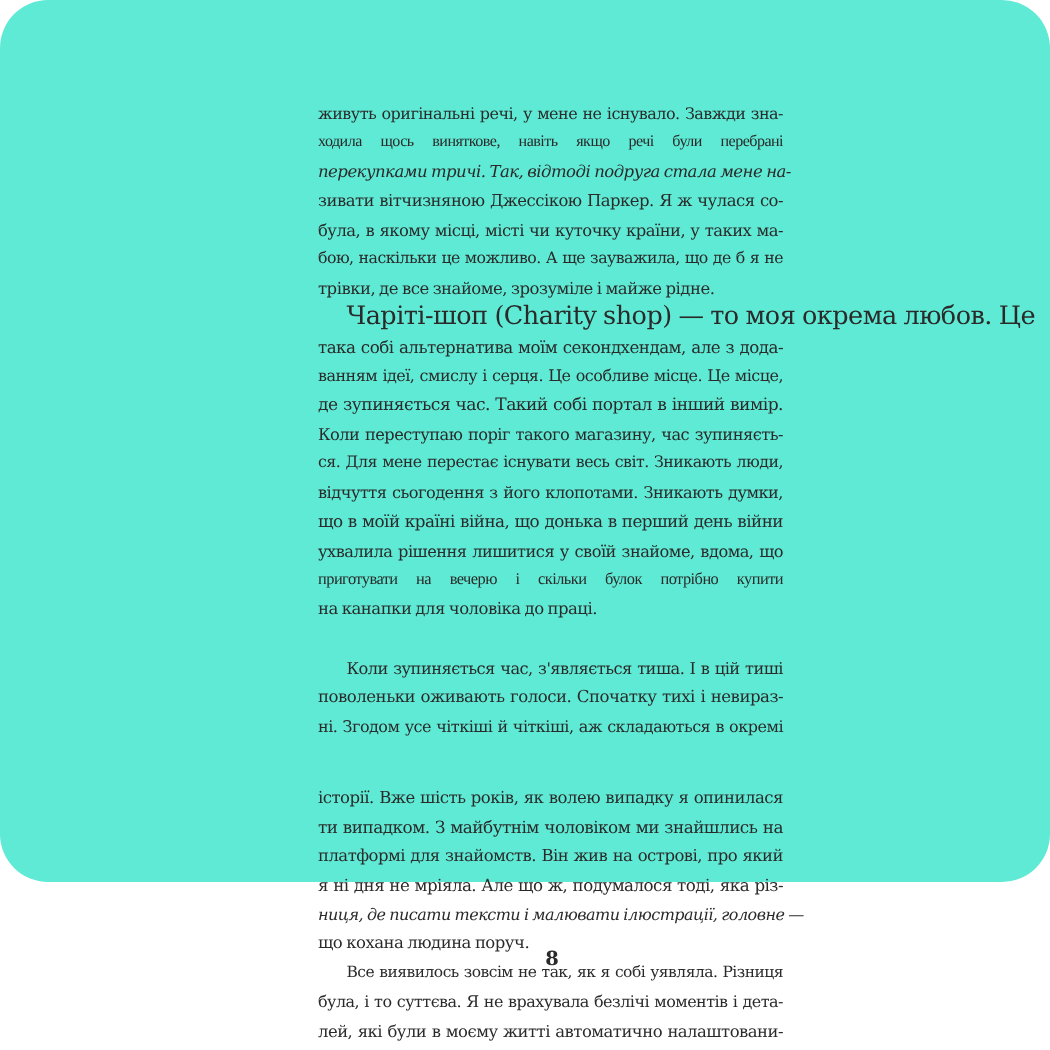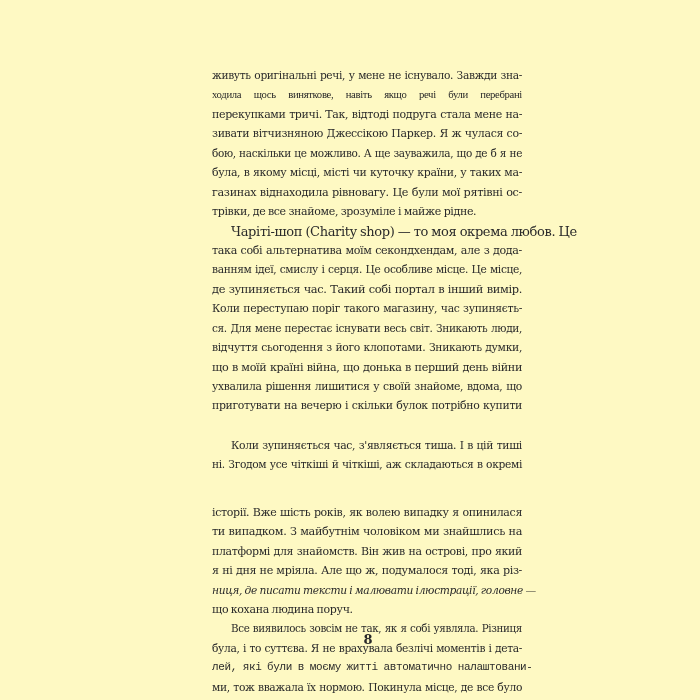--- a/index.html
+++ b/index.html
@@ -1,20 +1,20 @@
 <!DOCTYPE html>
 <html><head>
 <meta charset="utf-8">
 <style>
   html, body { margin: 0; padding: 0; }
   body {
     width: 700px; height: 700px; background: #ffffff; position: relative; overflow: hidden;
   }
   .page {
-    position: absolute; left: 0; top: 0; width: 700px; height: 700px; background: #fef9c3;
+    position: absolute; left: 0; top: 0; width: 700px; height: 588px; background: #5eead4; border-radius: 32px;
   }
   .text-block {
     position: absolute; left: 212px; top: 66px; width: 310px;
     font-family: "DejaVu Serif", "Liberation Serif", serif;
     color: #2a2a2a;
   }
   .line {
     display: block; height: 19.45px; line-height: 19.45px;
     font-size: 11px; white-space: nowrap;
     text-align: justify; text-align-last: justify;
@@ -30,55 +30,56 @@
 </style>
 </head>
 <body>
 
 <div class="page">
   <div class="text-block">
 
     <div>
       <span class="line" style="white-space: nowrap; font-size: 10.6738px;">живуть оригінальні речі, у мене не існувало. Завжди зна-</span>
       <span class="line" style="white-space: nowrap; font-size: 10.7168px; font-family: Liberation Serif, serif;">ходила щось виняткове, навіть якщо речі були перебрані</span>
-      <span class="line" style="white-space: nowrap; font-size: 11.0065px;">перекупками тричі. Так, відтоді подруга стала мене на-</span>
+      <span class="line" style="white-space: nowrap; font-size: 11.0065px; font-style: italic;">перекупками тричі. Так, відтоді подруга стала мене на-</span>
       <span class="line" style="white-space: nowrap; font-size: 10.9767px;">зивати вітчизняною Джессікою Паркер. Я ж чулася со-</span>
+      <span class="line" style="white-space: nowrap; font-size: 10.9362px;">була, в якому місці, місті чи куточку країни, у таких ма-</span>
       <span class="line" style="white-space: nowrap; font-size: 10.5041px;">бою, наскільки це можливо. А ще зауважила, що де б я не</span>
-      <span class="line" style="white-space: nowrap; font-size: 10.9362px;">була, в якому місці, місті чи куточку країни, у таких ма-</span>
-      <span class="line" style="white-space: nowrap; font-size: 11.2322px;">газинах віднаходила рівновагу. Це були мої рятівні ос-</span>
       <span class="line last" style="white-space: nowrap;">трівки, де все знайоме, зрозуміле і майже рідне.</span>
     </div>
 
     <div>
-      <span class="line indent" style="white-space: nowrap; font-size: 13px;">Чаріті-шоп (Charity shop) — то моя окрема любов. Це</span>
+      <span class="line indent" style="white-space: nowrap; font-size: 17px;">Чаріті-шоп (Charity shop) — то моя окрема любов. Це</span>
       <span class="line" style="white-space: nowrap; font-size: 11.1264px;">така собі альтернатива моїм секондхендам, але з дода-</span>
       <span class="line" style="white-space: nowrap; font-size: 10.6677px;">ванням ідеї, смислу і серця. Це особливе місце. Це місце,</span>
       <span class="line" style="white-space: nowrap; font-size: 11.4003px;">де зупиняється час. Такий собі портал в інший вимір.</span>
       <span class="line" style="white-space: nowrap; font-size: 10.8383px;">Коли переступаю поріг такого магазину, час зупиняєть-</span>
       <span class="line" style="white-space: nowrap; font-size: 10.5592px;">ся. Для мене перестає існувати весь світ. Зникають люди,</span>
       <span class="line" style="white-space: nowrap; font-size: 10.8022px;">відчуття сьогодення з його клопотами. Зникають думки,</span>
       <span class="line" style="white-space: nowrap; font-size: 11.1845px;">що в моїй країні війна, що донька в перший день війни</span>
       <span class="line" style="white-space: nowrap; font-size: 10.8276px;">ухвалила рішення лишитися у своїй знайоме, вдома, що</span>
-      <span class="line" style="white-space: nowrap; font-size: 10.9262px;">приготувати на вечерю і скільки булок потрібно купити</span>
+      <span class="line" style="white-space: nowrap; font-size: 10.9262px; font-family: Liberation Serif, serif;">приготувати на вечерю і скільки булок потрібно купити</span>
+      <span class="line last" style="white-space: nowrap;">на канапки для чоловіка до праці.</span>
     </div>
 
     <div>
       <span class="line indent" style="white-space: nowrap; font-size: 10.8496px; margin-top: 20px;">Коли зупиняється час, з'являється тиша. І в цій тиші</span>
+      <span class="line" style="white-space: nowrap; font-size: 11.0766px;">поволеньки оживають голоси. Спочатку тихі і невираз-</span>
       <span class="line" style="white-space: nowrap; font-size: 10.6957px;">ні. Згодом усе чіткіші й чіткіші, аж складаються в окремі</span>
       <span class="line" style="white-space: nowrap; font-size: 11.0292px; margin-top: 28px;">історії. Вже шість років, як волею випадку я опинилася</span>
       <span class="line" style="white-space: nowrap; font-size: 11.2269px;">ти випадком. З майбутнім чоловіком ми знайшлись на</span>
       <span class="line" style="white-space: nowrap; font-size: 10.9873px;">платформі для знайомств. Він жив на острові, про який</span>
       <span class="line" style="white-space: nowrap; font-size: 11.1295px;">я ні дня не мріяла. Але що ж, подумалося тоді, яка різ-</span>
       <span class="line" style="white-space: nowrap; font-size: 10.6896px; font-style: italic;">ниця, де писати тексти і малювати ілюстрації, головне —</span>
       <span class="line last" style="white-space: nowrap;">що кохана людина поруч.</span>
     </div>
 
     <div>
       <span class="line indent" style="white-space: nowrap; font-size: 10.3416px;">Все виявилось зовсім не так, як я собі уявляла. Різниця</span>
       <span class="line" style="white-space: nowrap; font-size: 10.6719px;">була, і то суттєва. Я не врахувала безлічі моментів і дета-</span>
-      <span class="line" style="white-space: nowrap; font-size: 10.9772px; font-family: Liberation Mono, monospace;">лей, які були в моєму житті автоматично налаштовани-</span>
+      <span class="line" style="white-space: nowrap; font-size: 10.9772px;">лей, які були в моєму житті автоматично налаштовани-</span>
       <span class="line" style="white-space: nowrap; font-size: 10.7283px;">ми, тож вважала їх нормою. Покинула місце, де все було</span>
 
     </div>
   </div>
 
   <div class="page-number">8</div>
 </div>
 
 </body></html>

